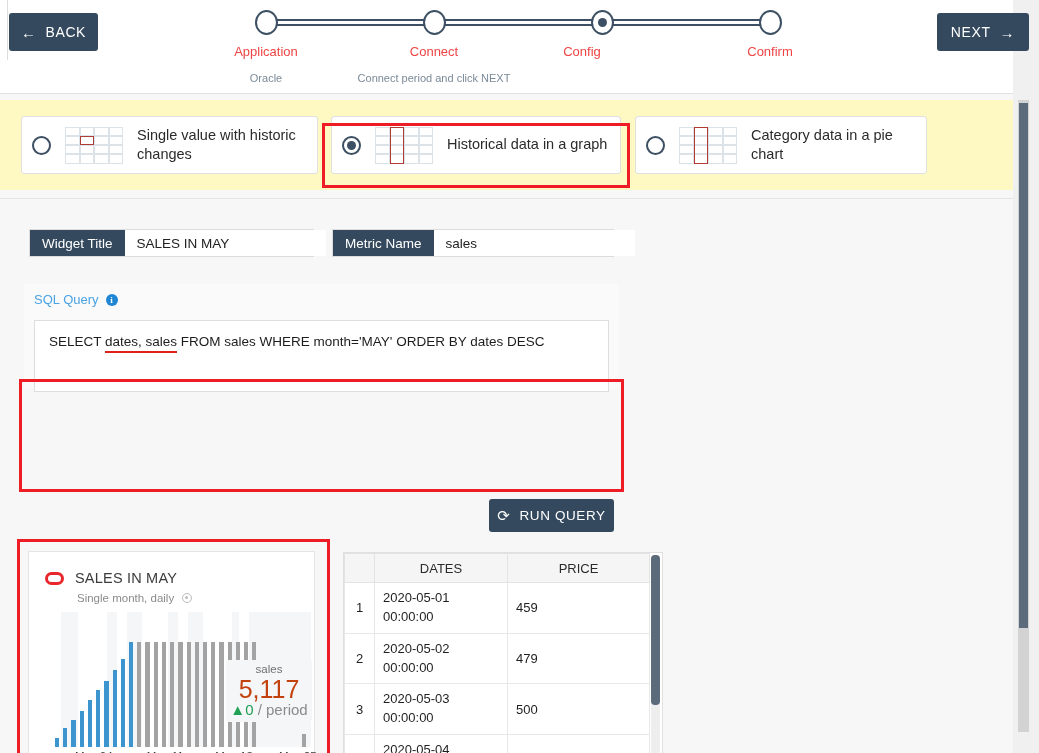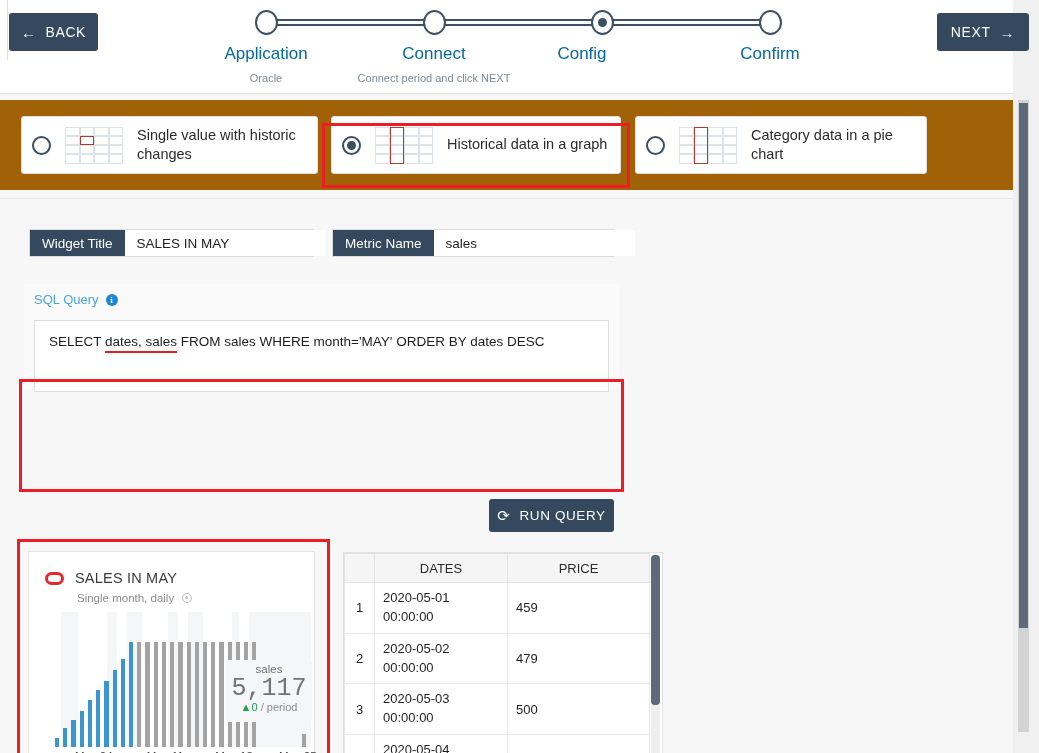--- a/index.html
+++ b/index.html
@@ -81,22 +81,22 @@
   }
   .step-node.active .dot { display: block; }
 
   .step-labels {
     position: absolute;
     left: 0; top: 44px;
     width: 1013px; height: 20px;
   }
   .step-label {
     position: absolute;
-    font-size: 17px;
-    color: #0369a1;
+    font-size: 13px;
+    color: #ef4444;
     text-align: center;
     transform: translateX(-50%);
   }
   .step-sub {
     position: absolute;
     font-size: 11px;
     color: #7b8a99;
     text-align: center;
     transform: translateX(-50%);
     top: 72px;
@@ -121,21 +121,21 @@
     left: 0; top: 94px;
     width: 1013px; height: 659px;
     background: #f7f7f7;
   }
 
   
   .type-row {
     position: absolute;
     left: 0; top: 6px;
     width: 1013px; height: 90px;
-    background: #a16207;
+    background: #fef9c3;
   }
   .type-card {
     position: absolute;
     top: 16px;
     height: 58px;
     background: #ffffff;
     border: 1px solid #e0e0e0;
     border-radius: 3px;
     display: flex;
     align-items: center;
@@ -363,27 +363,26 @@
     right: -4px; top: 48px;
     width: 86px; height: 62px;
     background: #f4f6f8;
     border-radius: 3px;
     text-align: center;
     padding-top: 3px;
   }
   .stat-name { font-size: 11.5px; color: #707070; }
   .stat-value {
     font-size: 25px;
-    color: #737373;
+    color: #c2410c;
     line-height: 1.05;
     margin-top: 1px;
-    font-family: Liberation Mono, monospace;
   }
   .stat-delta {
-    font-size: 11px;
+    font-size: 15px;
     color: #8b8b8b;
     margin-top: -1px;
   }
   .stat-delta .up { color: #1fa052; }
 
   .x-axis {
     position: absolute;
     left: 24px; top: 198px;
     width: 255px; height: 16px;
   }

